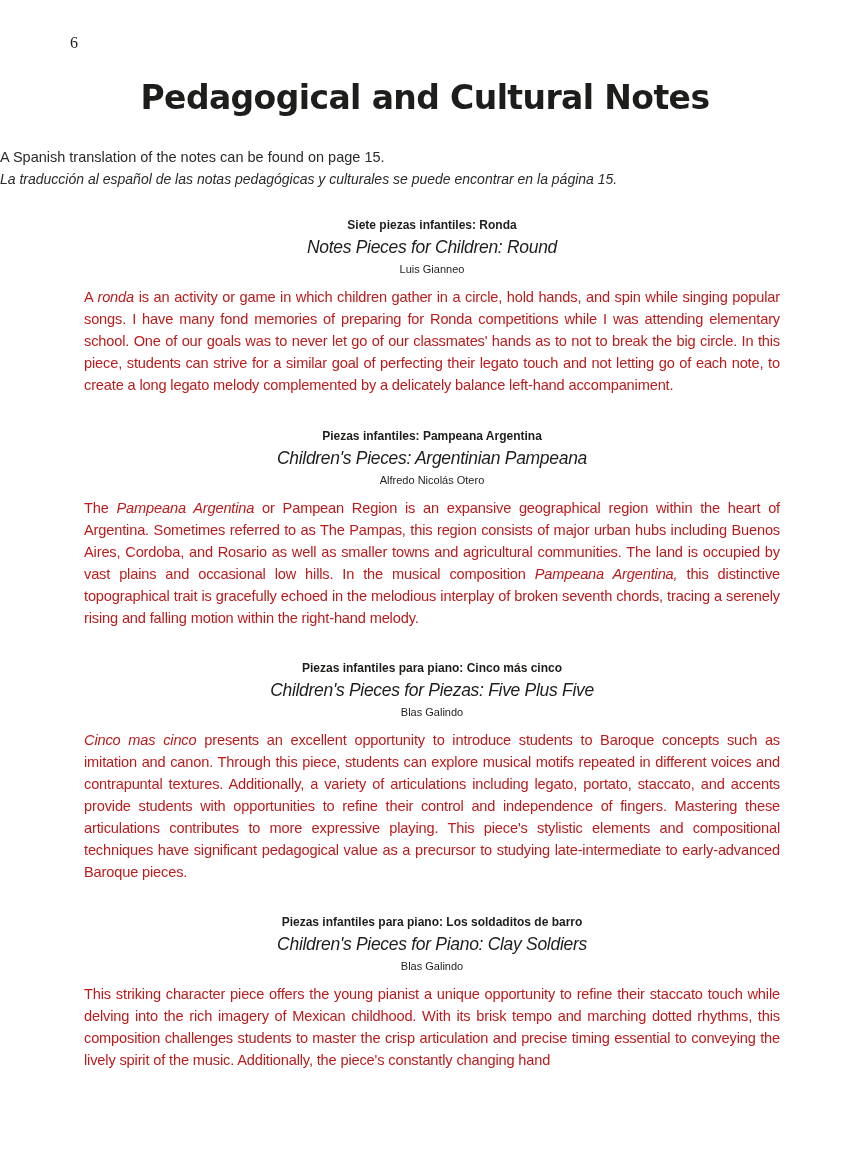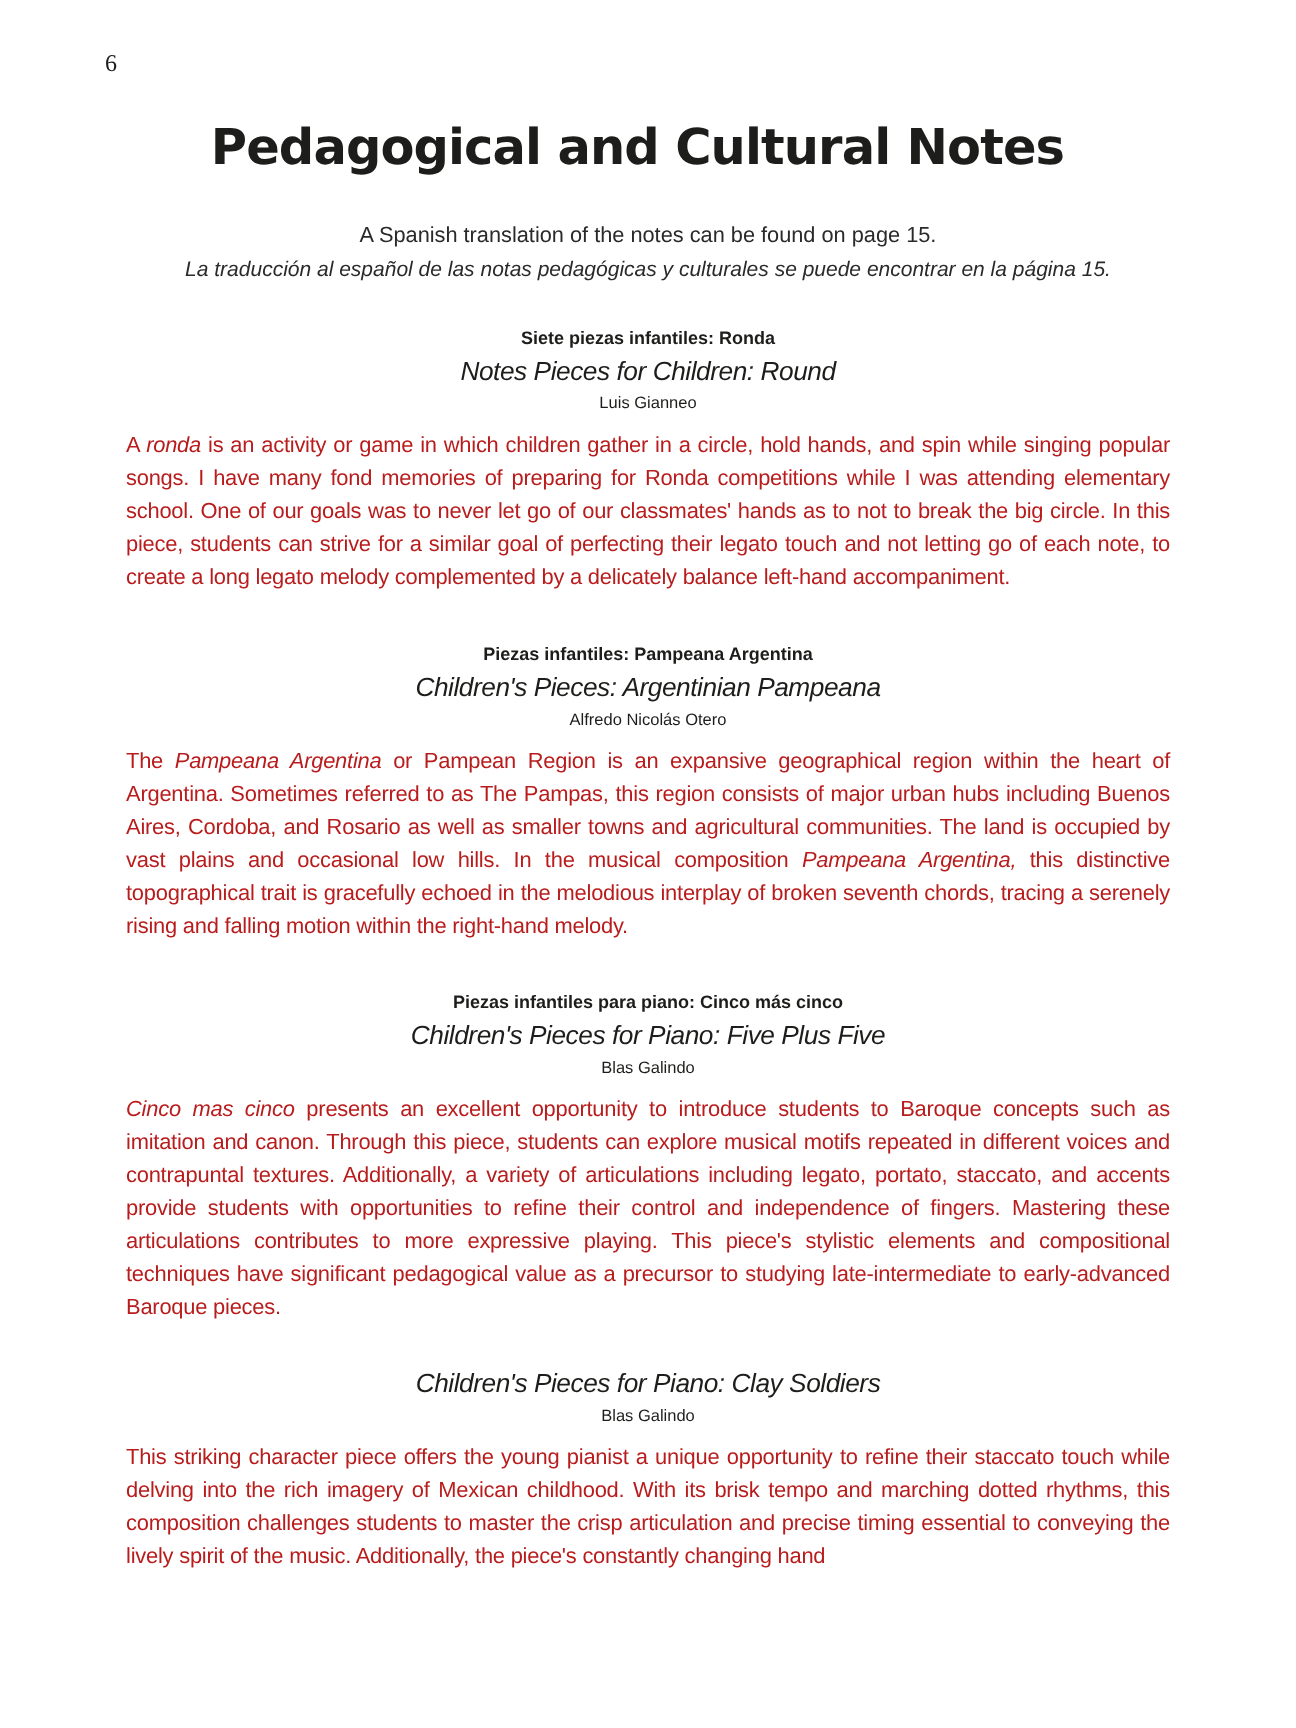--- a/index.html
+++ b/index.html
@@ -7,21 +7,21 @@
   .page-number {
     position: absolute; left: 70px; top: 34px;
     font-family: "Liberation Serif", serif; font-size: 16px; color: #1d1d1b;
   }
   .title {
     position: absolute; left: 0; top: 78px; width: 850px; text-align: center;
     font-family: "DejaVu Sans", sans-serif; font-weight: bold; font-size: 33px;
     letter-spacing: -0.6px; color: #1d1d1b; margin: 0;
   }
   .intro {
-    position: absolute; left: 0; top: 146px; width: 864px; text-align: center;
+    position: absolute; left: 0; top: 146px; width: 864px; text-align: left;
     font-family: "Liberation Sans", sans-serif; font-size: 14.5px; color: #2a2a2a;
   }
   .intro p { margin: 0; line-height: 22px; }
   .intro .es { font-style: italic; font-size: 14px; }
   .section { position: absolute; left: 84px; width: 696px; }
   .section .head { text-align: center; font-family: "Liberation Sans", sans-serif; color: #1d1d1b; }
   .section .head div { line-height: 22px; }
   .section .sp-title { font-weight: bold; font-size: 12px; }
   .section .en-title { font-style: italic; font-size: 17.5px; letter-spacing: -0.3px; }
   .section .composer { font-size: 11px; }
@@ -61,25 +61,26 @@
     <div class="sp-title">Piezas infantiles: Pampeana Argentina</div>
     <div class="en-title">Children's Pieces: Argentinian Pampeana</div>
     <div class="composer">Alfredo Nicolás Otero</div>
   </div>
   <div class="body"><span>The </span><em>Pampeana Argentina</em><span> or Pampean Region is an expansive geographical region within the heart of Argentina. Sometimes referred to as The Pampas, this region consists of major urban hubs including Buenos Aires, Cordoba, and Rosario as well as smaller towns and agricultural communities. The land is occupied by vast plains and occasional low hills. In the musical composition </span><em>Pampeana Argentina,</em><span> this distinctive topographical trait is gracefully echoed in the melodious interplay of broken seventh chords, tracing a serenely rising and falling motion within the right-hand melody.</span></div>
 </div>
 
 <div class="section" id="s3">
   <div class="head">
     <div class="sp-title">Piezas infantiles para piano: Cinco más cinco</div>
-    <div class="en-title">Children's Pieces for Piano: Five Plus Five</div>
+    <div class="en-title">Children's Pieces for Piezas: Five Plus Five</div>
     <div class="composer">Blas Galindo</div>
   </div>
   <div class="body"><em>Cinco mas cinco</em><span> presents an excellent opportunity to introduce students to Baroque concepts such as imitation and canon. Through this piece, students can explore musical motifs repeated in different voices and contrapuntal textures. Additionally, a variety of articulations including legato, portato, staccato, and accents provide students with opportunities to refine their control and independence of fingers. Mastering these articulations contributes to more expressive playing. This piece's stylistic elements and compositional techniques have significant pedagogical value as a precursor to studying late-intermediate to early-advanced Baroque pieces.</span></div>
 </div>
 
 <div class="section" id="s4">
   <div class="head">
+    <div class="sp-title">Piezas infantiles para piano: Los soldaditos de barro</div>
     <div class="en-title">Children's Pieces for Piano: Clay Soldiers</div>
     <div class="composer">Blas Galindo</div>
   </div>
   <div class="body"><span>This striking character piece offers the young pianist a unique opportunity to refine their staccato touch while delving into the rich imagery of Mexican childhood. With its brisk tempo and marching dotted rhythms, this composition challenges students to master the crisp articulation and precise timing essential to conveying the lively spirit of the music. Additionally, the piece's constantly changing hand</span></div>
 </div>
 
 </body></html>

